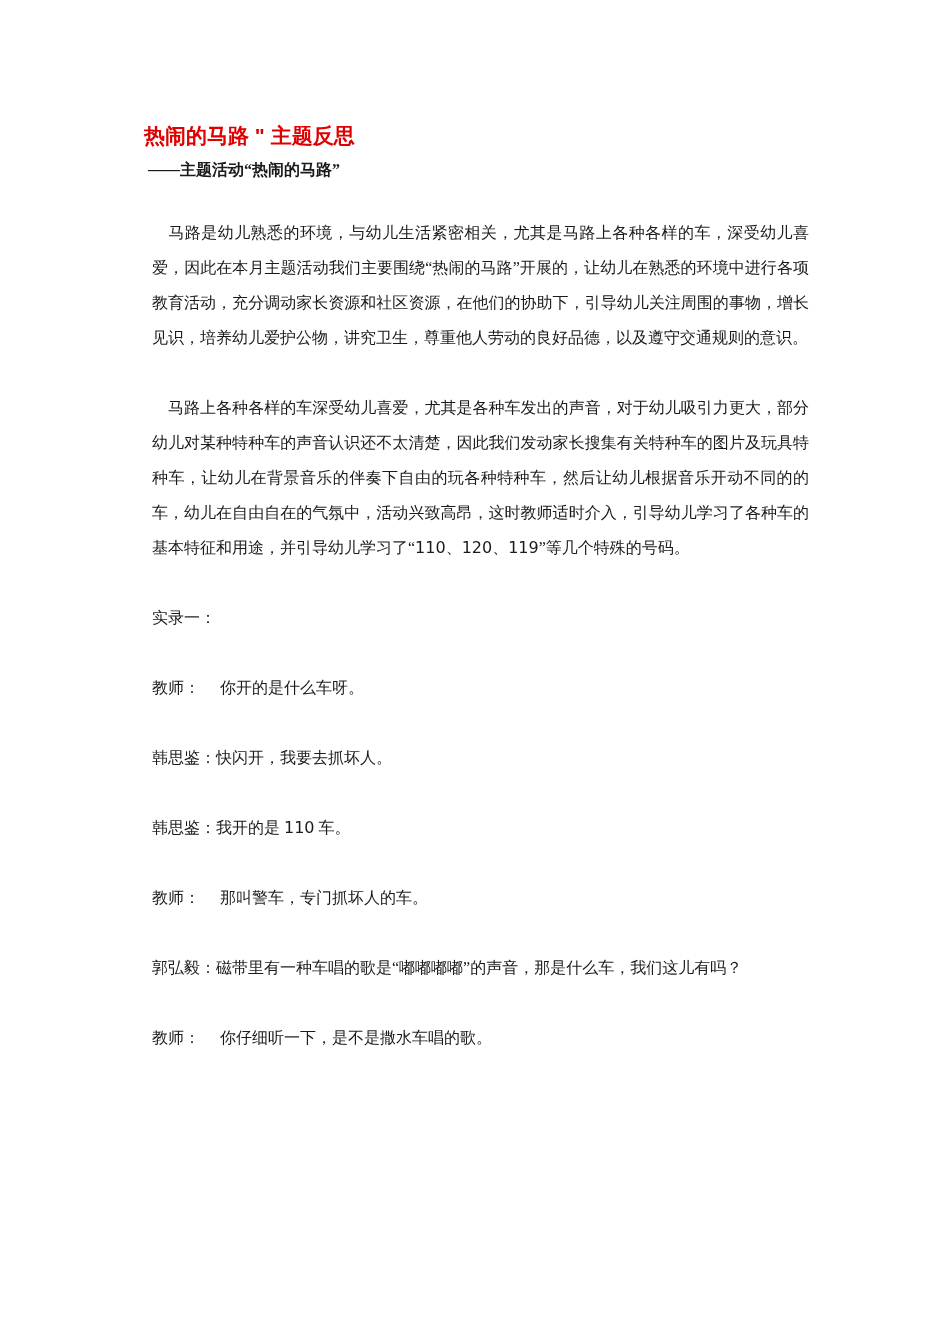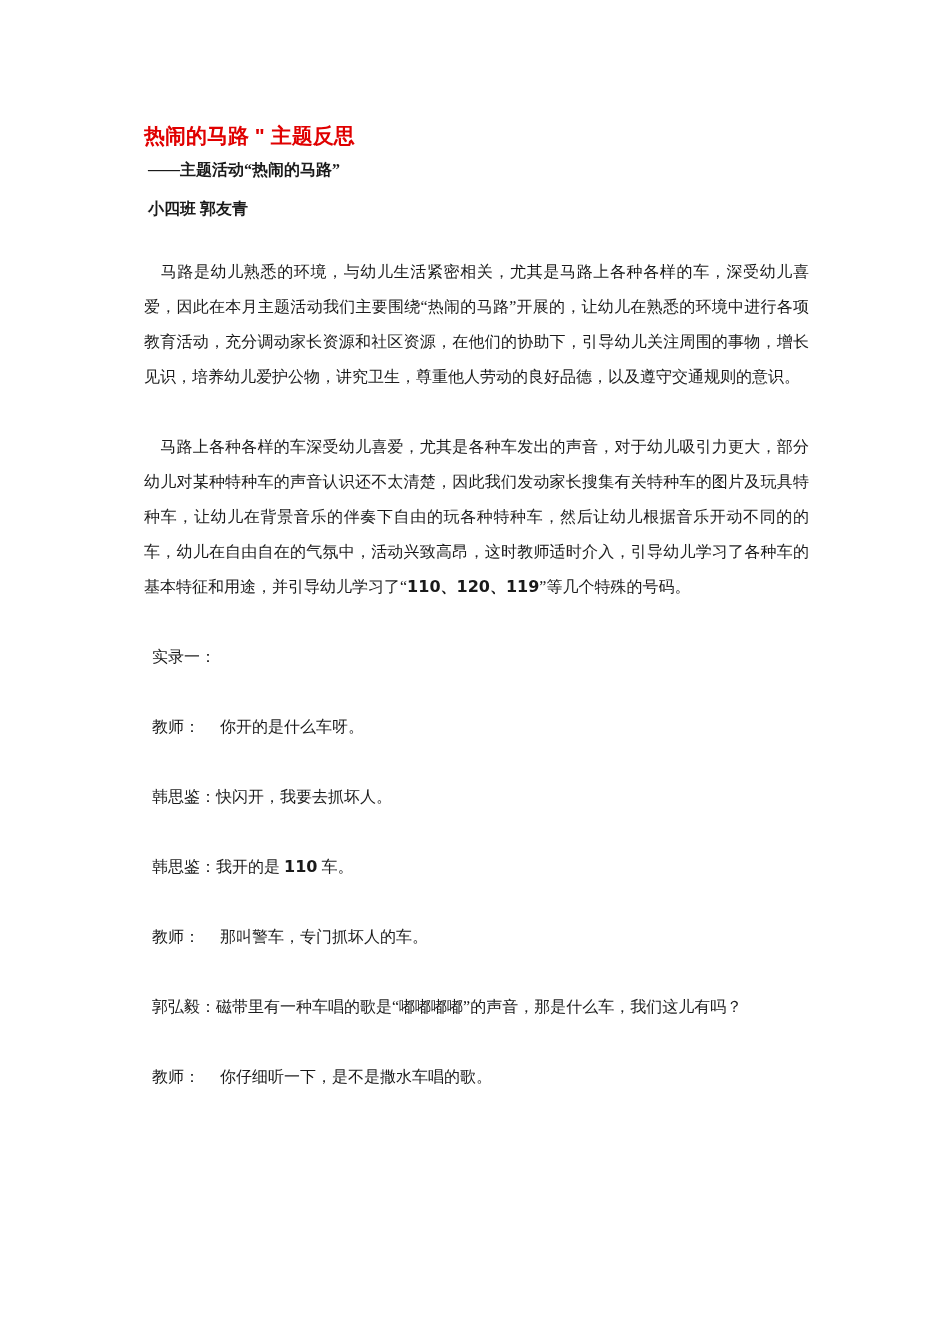--- a/index.html
+++ b/index.html
@@ -37,44 +37,43 @@
   }
   .byline-block {
     margin: 0 0 28px 0;
   }
   .byline-block p {
     margin: 4px;
     white-space: pre-wrap;
     font-weight: bold;
   }
   p.para {
-    margin: 0 0 35px 0;
+    margin: 0 0 35px 8px;
     text-align: justify;
     white-space: pre-wrap;
   }
   p.line {
     margin: 0 0 35px 8px;
     white-space: pre-wrap;
   }
   .num {
     font-family: "DejaVu Sans", "Liberation Sans", sans-serif;
-    font-weight: bold;
+    font-weight: normal;
   }
 </style>
 </head>
 <body>
 
 <div class="page">
 
   <h1 class="doc-title">热闹的马路 " 主题反思</h1>
 
 
   <div class="byline-block">
     <p>——主题活动“热闹的马路”</p>
-    <p>小四班 郭友青</p>
   </div>
 
   <p class="para">　马路是幼儿熟悉的环境，与幼儿生活紧密相关，尤其是马路上各种各样的车，深受幼儿喜爱，因此在本月主题活动我们主要围绕“热闹的马路”开展的，让幼儿在熟悉的环境中进行各项教育活动，充分调动家长资源和社区资源，在他们的协助下，引导幼儿关注周围的事物，增长见识，培养幼儿爱护公物，讲究卫生，尊重他人劳动的良好品德，以及遵守交通规则的意识。</p>
 
   <p class="para"><span>　马路上各种各样的车深受幼儿喜爱，尤其是各种车发出的声音，对于幼儿吸引力更大，部分幼儿对某种特种车的声音认识还不太清楚，因此我们发动家长搜集有关特种车的图片及玩具特种车，让幼儿在背景音乐的伴奏下自由的玩各种特种车，然后让幼儿根据音乐开动不同的的车，幼儿在自由自在的气氛中，活动兴致高昂，这时教师适时介入，引导幼儿学习了各种车的基本特征和用途，并引导幼儿学习了“</span><span class="num">110、120、119</span><span>”等几个特殊的号码。</span></p>
 
   <p class="line">实录一：</p>
 
   <p class="line">教师：     你开的是什么车呀。</p>
 

